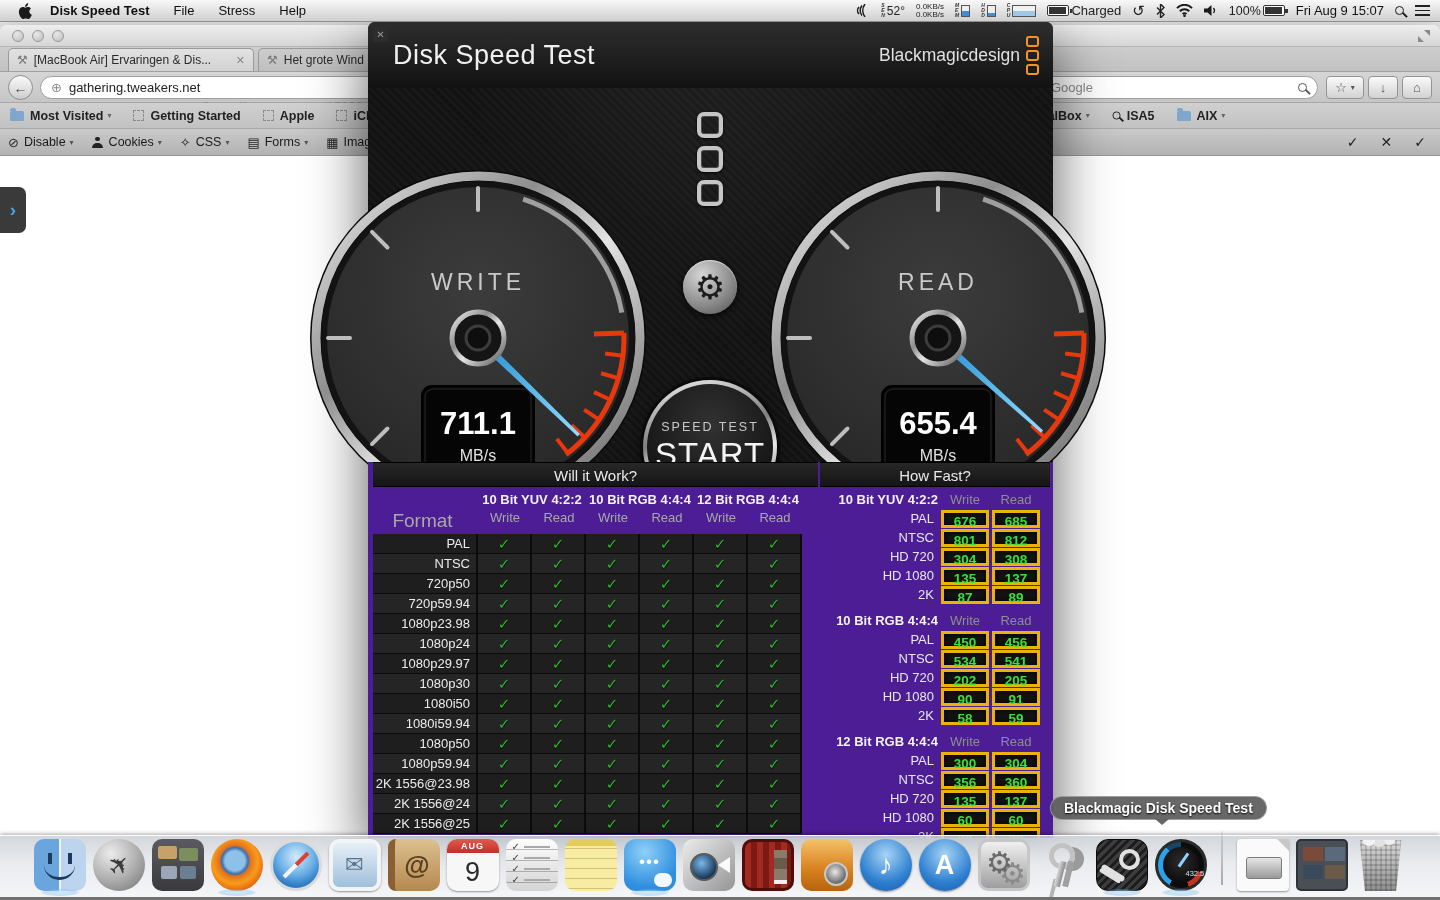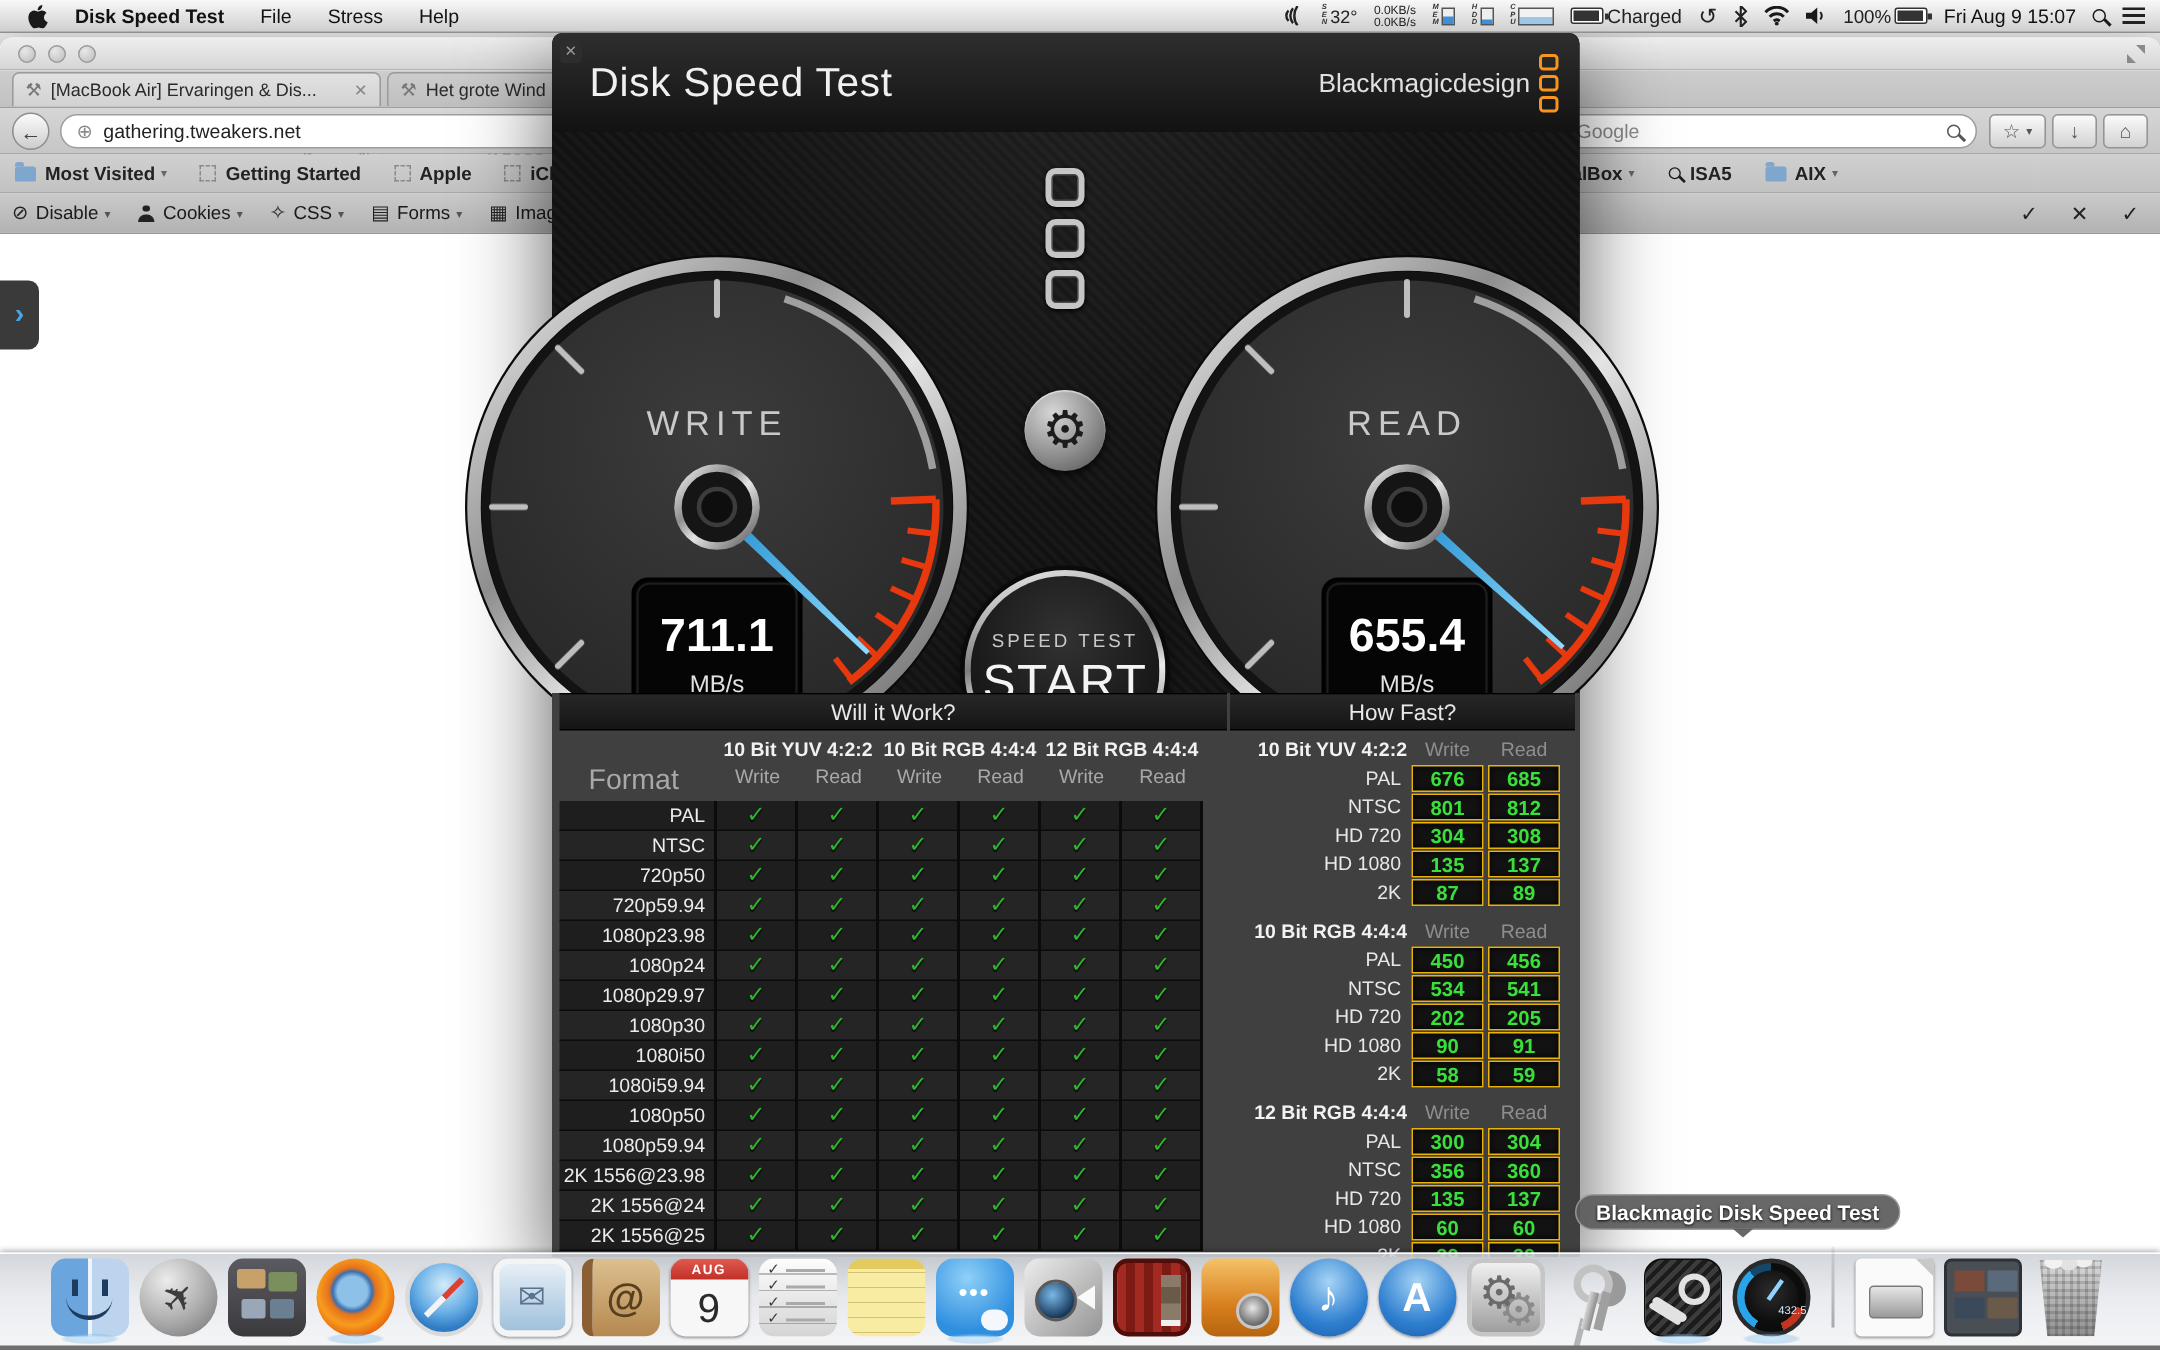--- a/index.html
+++ b/index.html
@@ -117,21 +117,21 @@
     border:4px solid transparent;
     background:
       radial-gradient(circle at 50% 32%,#323232,#1a1a1a 58%,#0d0d0d) padding-box,
       linear-gradient(165deg,#f4f4f4,#7e7e7e 40%,#eaeaea 58%,#3e3e3e) border-box;
     box-shadow:0 0 0 3px #0a0a0a, 0 5px 12px rgba(0,0,0,.8);
     display:flex; flex-direction:column; align-items:center; justify-content:center; }
   #start-small { font-size:12.5px; color:#c8c8c8; letter-spacing:2px; margin-bottom:2px; }
   #start-big { font-size:33px; color:#f4f4f4; letter-spacing:1px; }
 
   
-  #tables { position:absolute; left:0; top:440px; width:685px; height:376px; background:#404040; overflow:hidden; }
+  #tables { position:absolute; left:0; top:440px; width:685px; height:376px; background:#4c1d95; overflow:hidden; }
   .section-bar { position:absolute; top:0; height:25px; line-height:25px; text-align:center;
     background:linear-gradient(180deg,#272727,#151515); color:#e8e8e8; font-size:15px;
     border-top:1px solid #000; border-bottom:1px solid #000; }
   #will-bar { left:5px; width:445px; }
   #how-bar  { left:452px; width:230px; }
 
   #will-groups { position:absolute; left:110px; top:30px; width:324px; height:16px; display:flex; }
   #will-groups div { width:108px; text-align:center; font-size:13px; font-weight:bold; color:#f2f2f2; white-space:nowrap; }
   #will-sub { position:absolute; left:5px; top:48px; width:429px; height:16px; display:flex; }
   #will-sub .fmt { width:105px; text-align:center; padding-right:6px; color:#a8a8a8; font-size:19px; }
@@ -145,21 +145,21 @@
   .check { color:#2db52d; font-weight:bold; font-size:15px; text-shadow:0 1px 1px rgba(0,0,0,.9); }
 
   #howfast-groups { position:absolute; left:452px; top:28px; width:230px; }
   .hfgroup { margin-bottom:7px; }
   .hfhead { display:flex; height:19px; align-items:center; }
   .hfname { width:118px; text-align:right; font-size:13px; font-weight:bold; color:#f2f2f2; white-space:nowrap; }
   .hfcol, .hfcol2 { width:48px; margin-left:3px; text-align:center; font-size:13px; color:#8e8e8e; }
   .hfrow { display:flex; height:19px; align-items:center; }
   .hflabel { width:118px; text-align:right; font-size:13px; color:#e8e8e8; padding-right:4px; }
   .hfval, .hfval2 { width:48px; height:18px; margin-left:3px; text-align:center; line-height:18px;
-    background:#121212; border:1px solid #eab308; box-shadow:inset 0 0 4px #000;
+    background:#121212; border:3px solid #eab308; box-shadow:inset 0 0 4px #000;
     color:#3ae03a; font-weight:bold; font-size:13.5px; }
 
   
   #dock { position:absolute; left:0; top:835px; width:1440px; height:62px; z-index:10;
     background:linear-gradient(180deg,rgba(205,209,214,.88) 0%,rgba(232,234,238,.95) 45%,rgba(244,245,247,.97) 100%);
     border-top:1px solid rgba(255,255,255,.85); box-shadow:0 -1px 4px rgba(0,0,0,.35);
     display:flex; align-items:flex-end; justify-content:center; }
   #screen-bottom { position:absolute; left:0; top:897px; width:1440px; height:3px; background:#707070; z-index:11; }
   #dock-icons { display:flex; align-items:flex-end; gap:5px; padding-bottom:6px; }
   .dock-item { position:relative; width:54px; height:56px; display:flex; align-items:flex-end; justify-content:center; }
@@ -278,21 +278,21 @@
             <path d="M9 13 A11 11 0 0 1 9 0"></path>
           </g>
         </svg>
     </span>
     <span class="sicon">
       <span class="tiny-stack">
           <i>S</i>
           <i>E</i>
           <i>N</i>
         </span>
-      <span class="temp">32°</span>
+      <span class="temp">52°</span>
     </span>
     <span class="sicon">
       <span class="rates">
           <span>0.0KB/s</span>
           <span>0.0KB/s</span>
         </span>
     </span>
     <span class="sicon">
       <span class="tiny-stack">
           <i>M</i>

